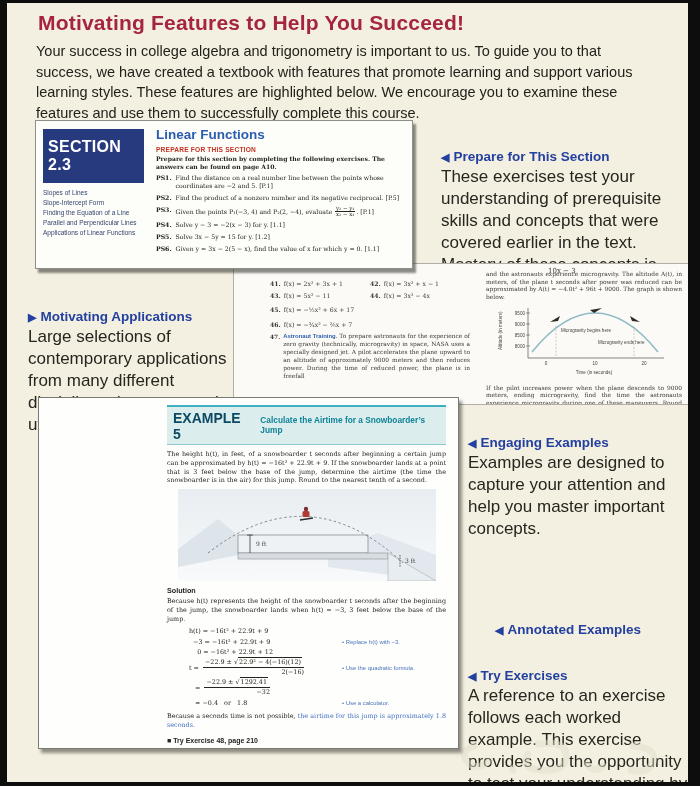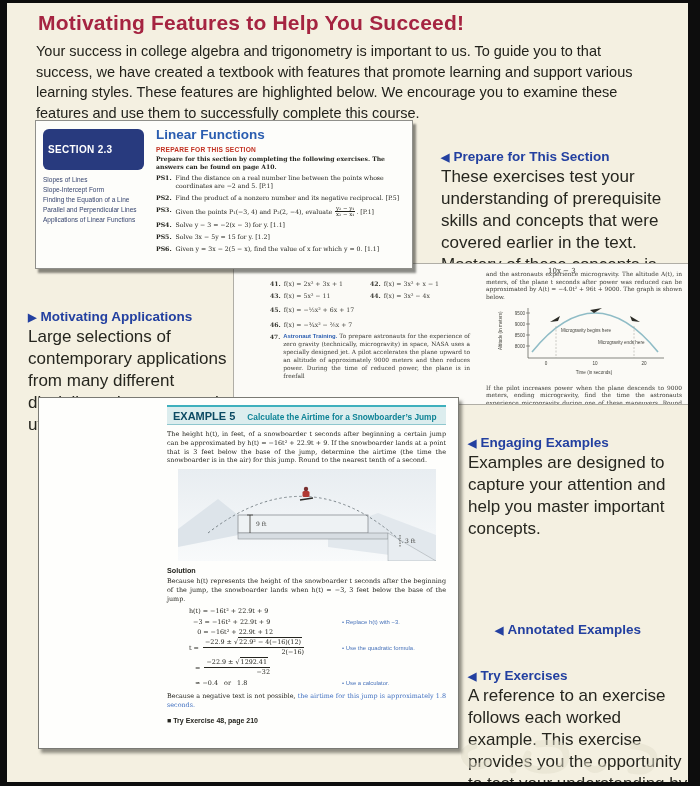--- a/index.html
+++ b/index.html
@@ -29,22 +29,22 @@
   .callout .co-body{font-size:17px;line-height:1.3;}
   
   .panel1{
     position:absolute;left:28px;top:117px;width:376px;height:147px;
     background:#fdfdfa;border:1px solid #8f8f8a;
     box-shadow:3px 4px 2px rgba(45,45,40,.55);
     display:flex;z-index:3;
   }
   .p1-side{width:112px;padding:8px 4px 4px 7px;box-sizing:border-box;}
   .p1-sechead{
-    background:#283a7e;color:#fff;font-size:10px;font-weight:bold;
-    padding:15px 5px;letter-spacing:.3px;border-radius:6px;
+    background:#283a7e;color:#fff;font-size:16px;font-weight:bold;
+    padding:9px 5px;letter-spacing:.3px;
   }
   .p1-items{margin-top:5px;font-size:6.5px;line-height:1.55;color:#37456f;}
   .p1-main{flex:1;padding:6px 10px 4px 8px;box-sizing:border-box;font-family:"DejaVu Serif",serif;}
   .p1-title{font-family:"Liberation Sans",sans-serif;font-size:13.5px;font-weight:bold;color:#2a5db0;}
   .p1-prep{font-family:"Liberation Sans",sans-serif;font-size:6.6px;font-weight:bold;color:#c23222;margin-top:4px;letter-spacing:.2px;}
   .p1-preptext{font-size:6.1px;font-weight:bold;color:#24241e;margin-top:2px;line-height:1.3;}
   .p1-ex{font-size:6.2px;color:#24241e;margin-top:3.5px;line-height:1.3;display:flex;}
   .p1-ex b{margin-right:4px;}
   .sfrac{display:inline-block;text-align:center;vertical-align:middle;font-size:5.4px;line-height:1.05;margin:0 1px;}
   .sfrac .sn{display:block;border-bottom:.5px solid #24241e;padding:0 1px;}
@@ -73,21 +73,21 @@
     background:#fefefc;border:1.5px solid #7a7a74;
     box-shadow:3px 4px 3px rgba(45,45,40,.5);z-index:4;
     font-family:"DejaVu Serif",serif;color:#24241e;box-sizing:border-box;
   }
   .ex5-col{margin:7px 12px 0 128px;}
   .ex5-head{
     background:#dcedee;border-top:2.5px solid #3fb0bd;border-bottom:1px solid #8fc7ce;
     padding:3px 6px 2px 6px;display:flex;align-items:baseline;
     font-family:"Liberation Sans",sans-serif;
   }
-  .ex5-label{font-size:11px;font-weight:bold;color:#0c4a63;margin-right:12px;}
+  .ex5-label{font-size:14px;font-weight:bold;color:#0c4a63;margin-right:12px;}
   .ex5-title{font-size:8.3px;font-weight:bold;color:#0e8396;}
   .ex5-body{font-size:6.4px;line-height:1.38;text-align:justify;margin-top:5px;}
   .ex5-fig{display:block;margin:4px auto 0 auto;}
   .sol-head{font-family:"Liberation Sans",sans-serif;font-size:7.2px;font-weight:bold;margin-top:5px;}
   .sol-intro{font-size:6.4px;line-height:1.35;margin-top:2px;text-align:justify;}
   .eqs{margin:4px 0 0 22px;}
   .eq-row{display:flex;align-items:center;font-size:6.4px;margin-top:2.5px;}
   .eq-row .math{white-space:pre;}
   .eq-row .note{
     margin-left:auto;font-size:5.9px;color:#4a74bb;width:104px;
@@ -313,21 +313,21 @@
         </div>
         <div class="eq-row">
           <span class="math"><span>   = </span><span class="frac"><span class="num"><span>−22.9 ± √</span><span class="radicand">1292.41</span></span><span class="den">−32</span></span></span>
         </div>
         <div class="eq-row">
             <span class="math">   ≈ −0.4   or   1.8</span>
             <span class="note">• Use a calculator.</span>
           </div>
       </div>
 
-      <div class="concl"><span>Because a negative text is not possible, </span><span class="blue">the airtime for this jump is approximately 1.8 seconds.</span></div>
+      <div class="concl"><span>Because a seconds time is not possible, </span><span class="blue">the airtime for this jump is approximately 1.8 seconds.</span></div>
       <div class="tryline"><span>■</span><span> Try Exercise 48, page 210</span></div>
     </div>
   </div>
 
   <svg class="watermark" width="250" height="48" viewBox="0 0 250 48" aria-label="حراج">
     <g fill="none" stroke="#e3dfcd" stroke-width="7" stroke-linecap="round" opacity="0.9">
       <path d="M 215 14 q 25 2 20 16 q -4 12 -22 8"></path>
       <path d="M 185 34 q -10 8 -16 -2"></path>
       <path d="M 120 12 q 30 -4 28 14 q -2 14 -26 12 q -20 -2 -12 -16"></path>
       <path d="M 70 30 q -14 10 -22 -2 q -6 -10 8 -14"></path>

